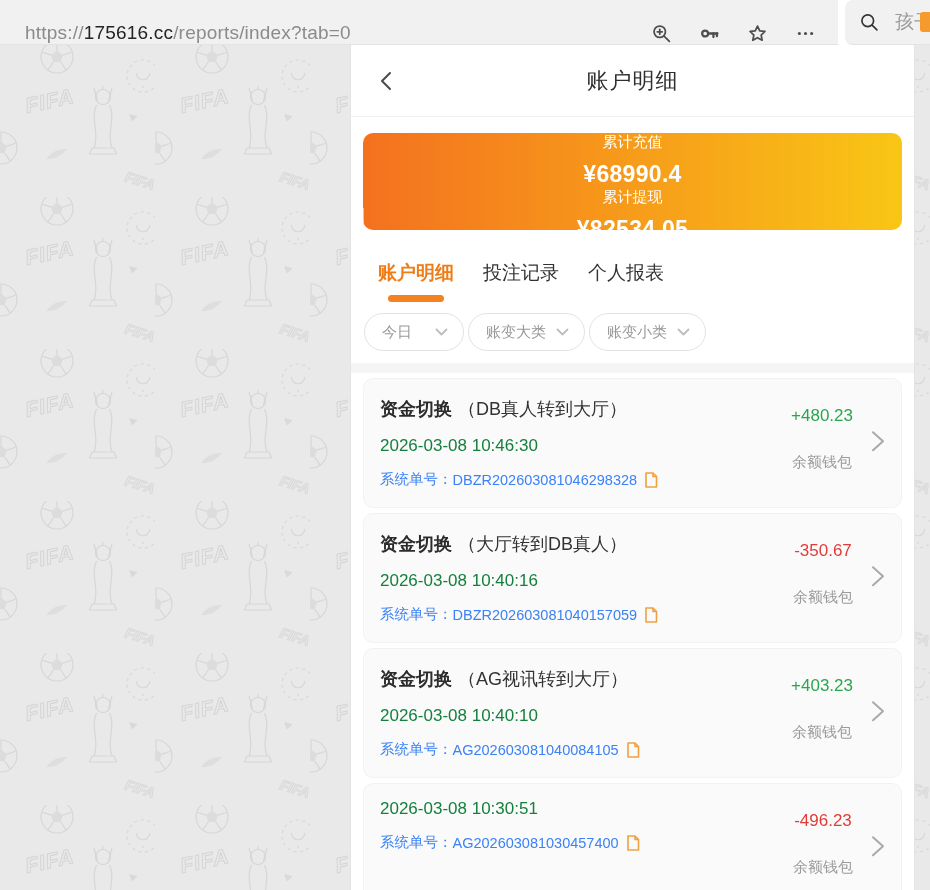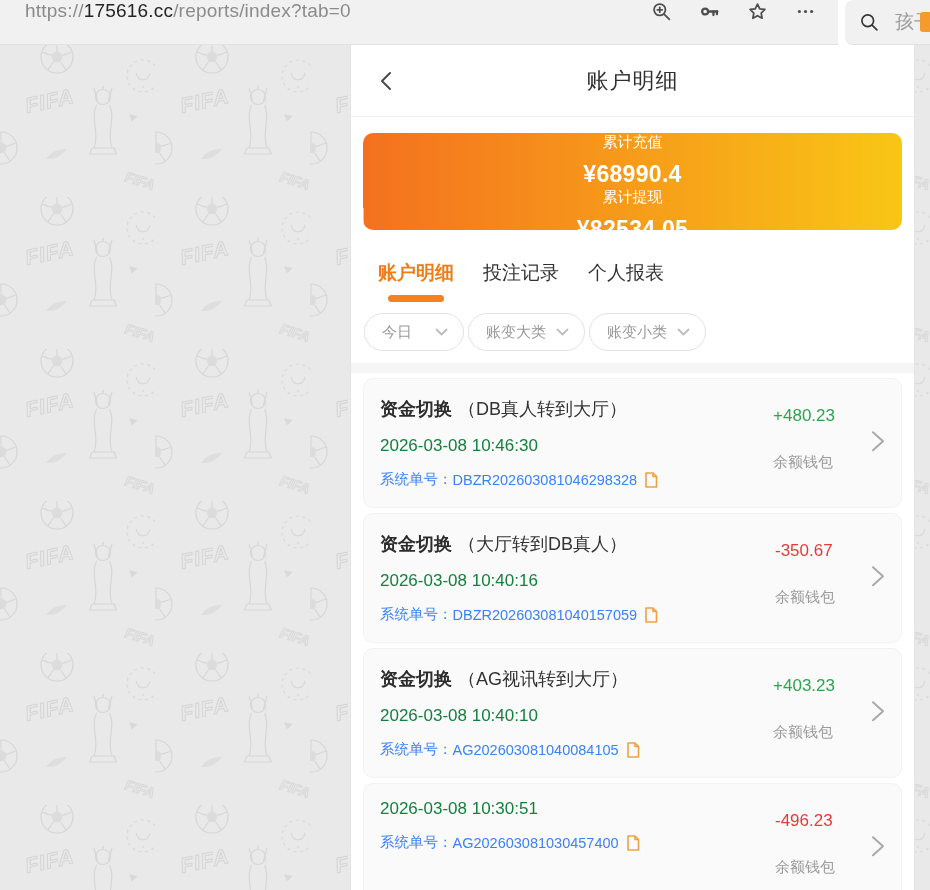--- a/index.html
+++ b/index.html
@@ -1,21 +1,21 @@
 <!DOCTYPE html>
 <html><head>
 <meta charset="utf-8">
 <style>
   * { margin:0; padding:0; box-sizing:border-box; }
   html,body { width:930px; height:890px; overflow:hidden; }
   body { font-family:"Liberation Sans","DejaVu Sans",sans-serif; background:#e9e9e9; position:relative; }
 
   
   .browser-bar { position:absolute; top:0; left:0; width:930px; height:45px; background:#fff; display:flex; z-index:30; }
-  .addr-zone { flex:0 0 838px; height:45px; background:#f1f1f2; display:flex; align-items:flex-start; border-bottom:1px solid #e3e3e4; }
+  .addr-zone { flex:0 0 838px; height:45px; background:#f1f1f2; display:flex; align-items:flex-end; border-bottom:1px solid #e3e3e4; }
   .url { margin-left:25px; font-size:19px; color:#8b8b8b; letter-spacing:.2px; white-space:nowrap; flex:1 1 auto; overflow:hidden; }
   .url .domain { color:#242424; }
   .bar-icons { display:flex; align-items:center; gap:26px; margin-right:22px; }
   .bar-icon { width:22px; height:22px; display:flex; align-items:center; justify-content:center; color:#4d4d4d; }
   .bar-icon svg { width:21px; height:21px; stroke:#4d4d4d; fill:none; stroke-width:2; stroke-linecap:round; }
   .gap-strip { flex:0 0 7px; background:#fff; }
   .search-zone { flex:1 1 auto; height:45px; background:#f1f1f2; border-radius:8px 0 0 8px; display:flex; align-items:center; border-bottom:1px solid #e3e3e4; position:relative; overflow:hidden; }
   .search-zone svg { width:20px; height:20px; margin-left:14px; stroke:#333; fill:none; stroke-width:2; stroke-linecap:round; flex:0 0 auto; }
   .search-divider { width:1px; height:18px; background:#dcdcdc; margin-left:9px; }
   .search-text { margin-left:7px; font-size:19px; color:#9a9a9a; white-space:nowrap; }
@@ -58,21 +58,21 @@
   .tx-list { padding:0 12px; }
   .tx-card { position:relative; height:130px; background:#fafafa; border:1px solid #f2f2f2; border-radius:10px; margin-top:5px; cursor:pointer; }
   .tx-card:first-child { margin-top:5px; }
   .tx-title-row { padding:18px 0 0 16px; font-size:18px; color:#2c2c2c; }
   .tx-title { font-weight:700; margin-right:6px; }
   .tx-subtitle { font-weight:400; color:#333; }
   .tx-date { margin:15px 0 0 16px; font-size:17px; color:#15803d; }
   .tx-order { margin:14px 0 0 16px; font-size:14.5px; color:#3b82f6; display:flex; align-items:center; }
   .copy-icon { margin-left:7px; display:inline-flex; cursor:pointer; }
   .copy-icon svg { width:14px; height:16px; stroke:#f0a143; fill:none; stroke-width:1.6; stroke-linejoin:round; }
-  .tx-right { position:absolute; top:0; right:66px; height:100%; display:flex; flex-direction:column; align-items:flex-start; }
+  .tx-right { position:absolute; top:0; right:48px; height:100%; display:flex; flex-direction:column; align-items:center; }
   .tx-amount { margin-top:27px; font-size:17px; font-weight:500; }
   .tx-amount.pos { color:#2aa74e; }
   .tx-amount.neg { color:#e23b38; }
   .tx-wallet { margin-top:27px; font-size:15px; color:#9b9b9b; }
   .row-chevron { position:absolute; right:16px; top:50%; transform:translateY(-58%); width:14px; height:22px; }
   .row-chevron svg { width:14px; height:22px; stroke:#a9a9a9; fill:none; stroke-width:2; stroke-linecap:round; stroke-linejoin:round; }
 </style>
 </head>
 <body>
 

